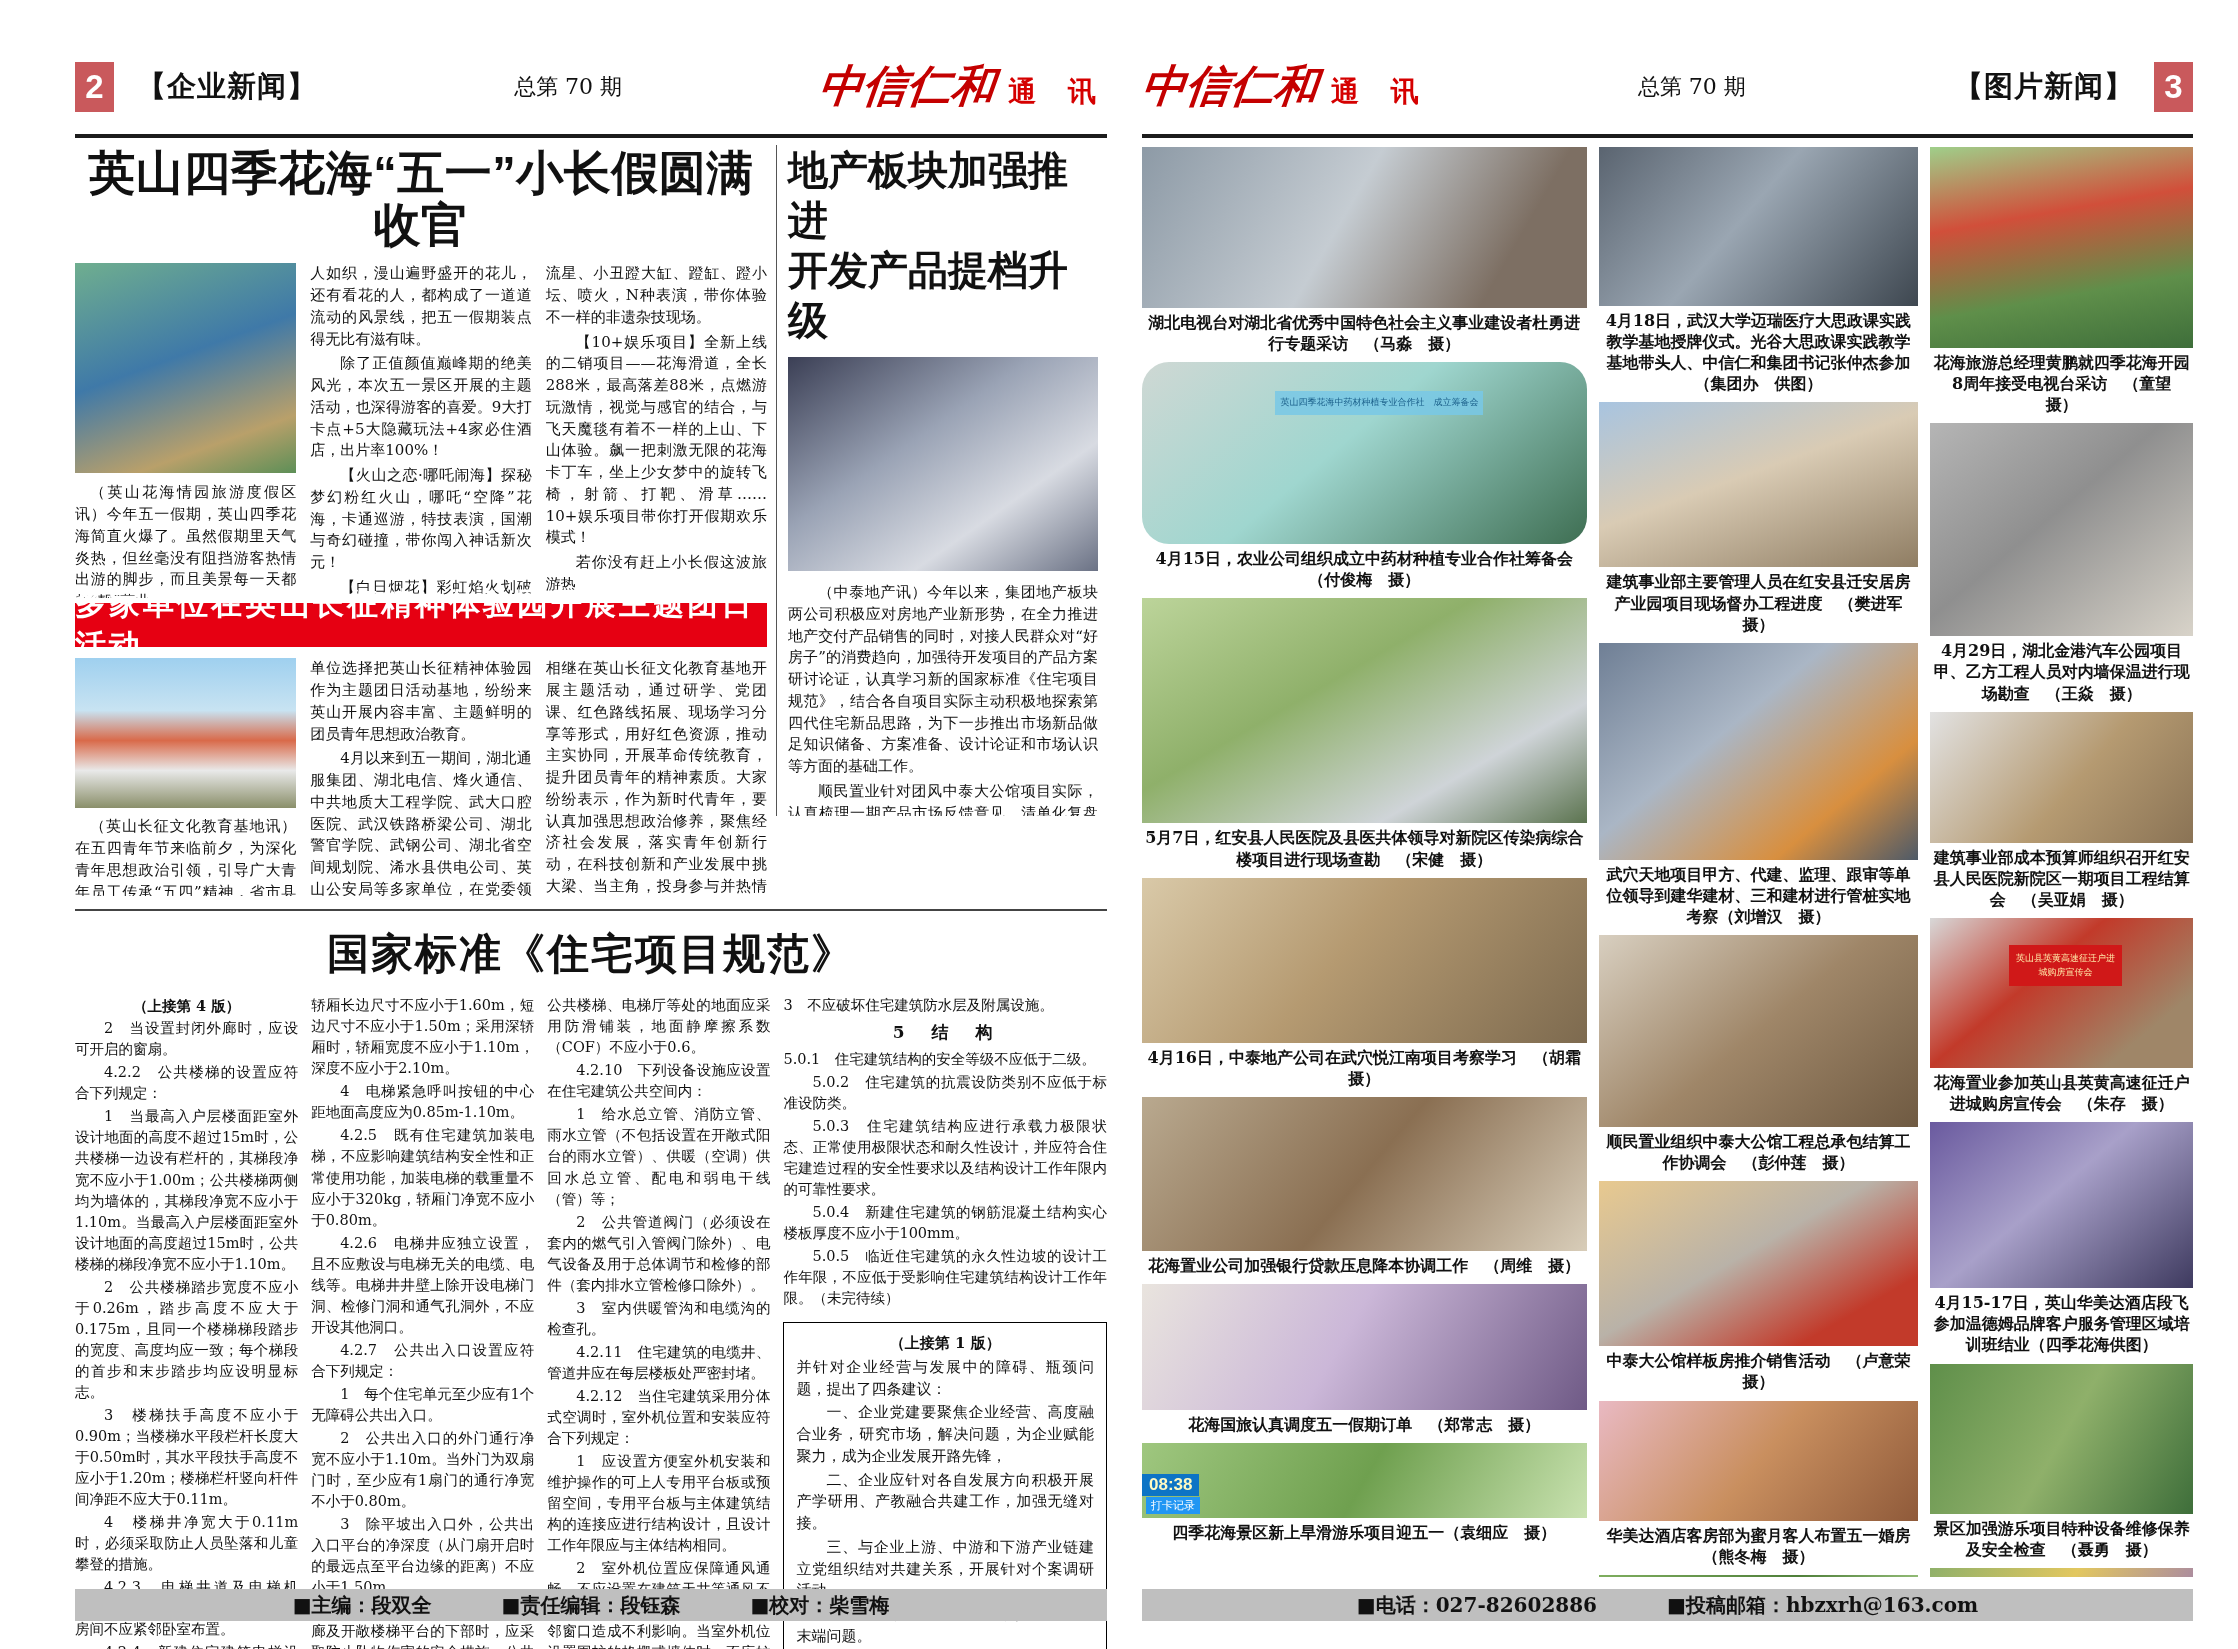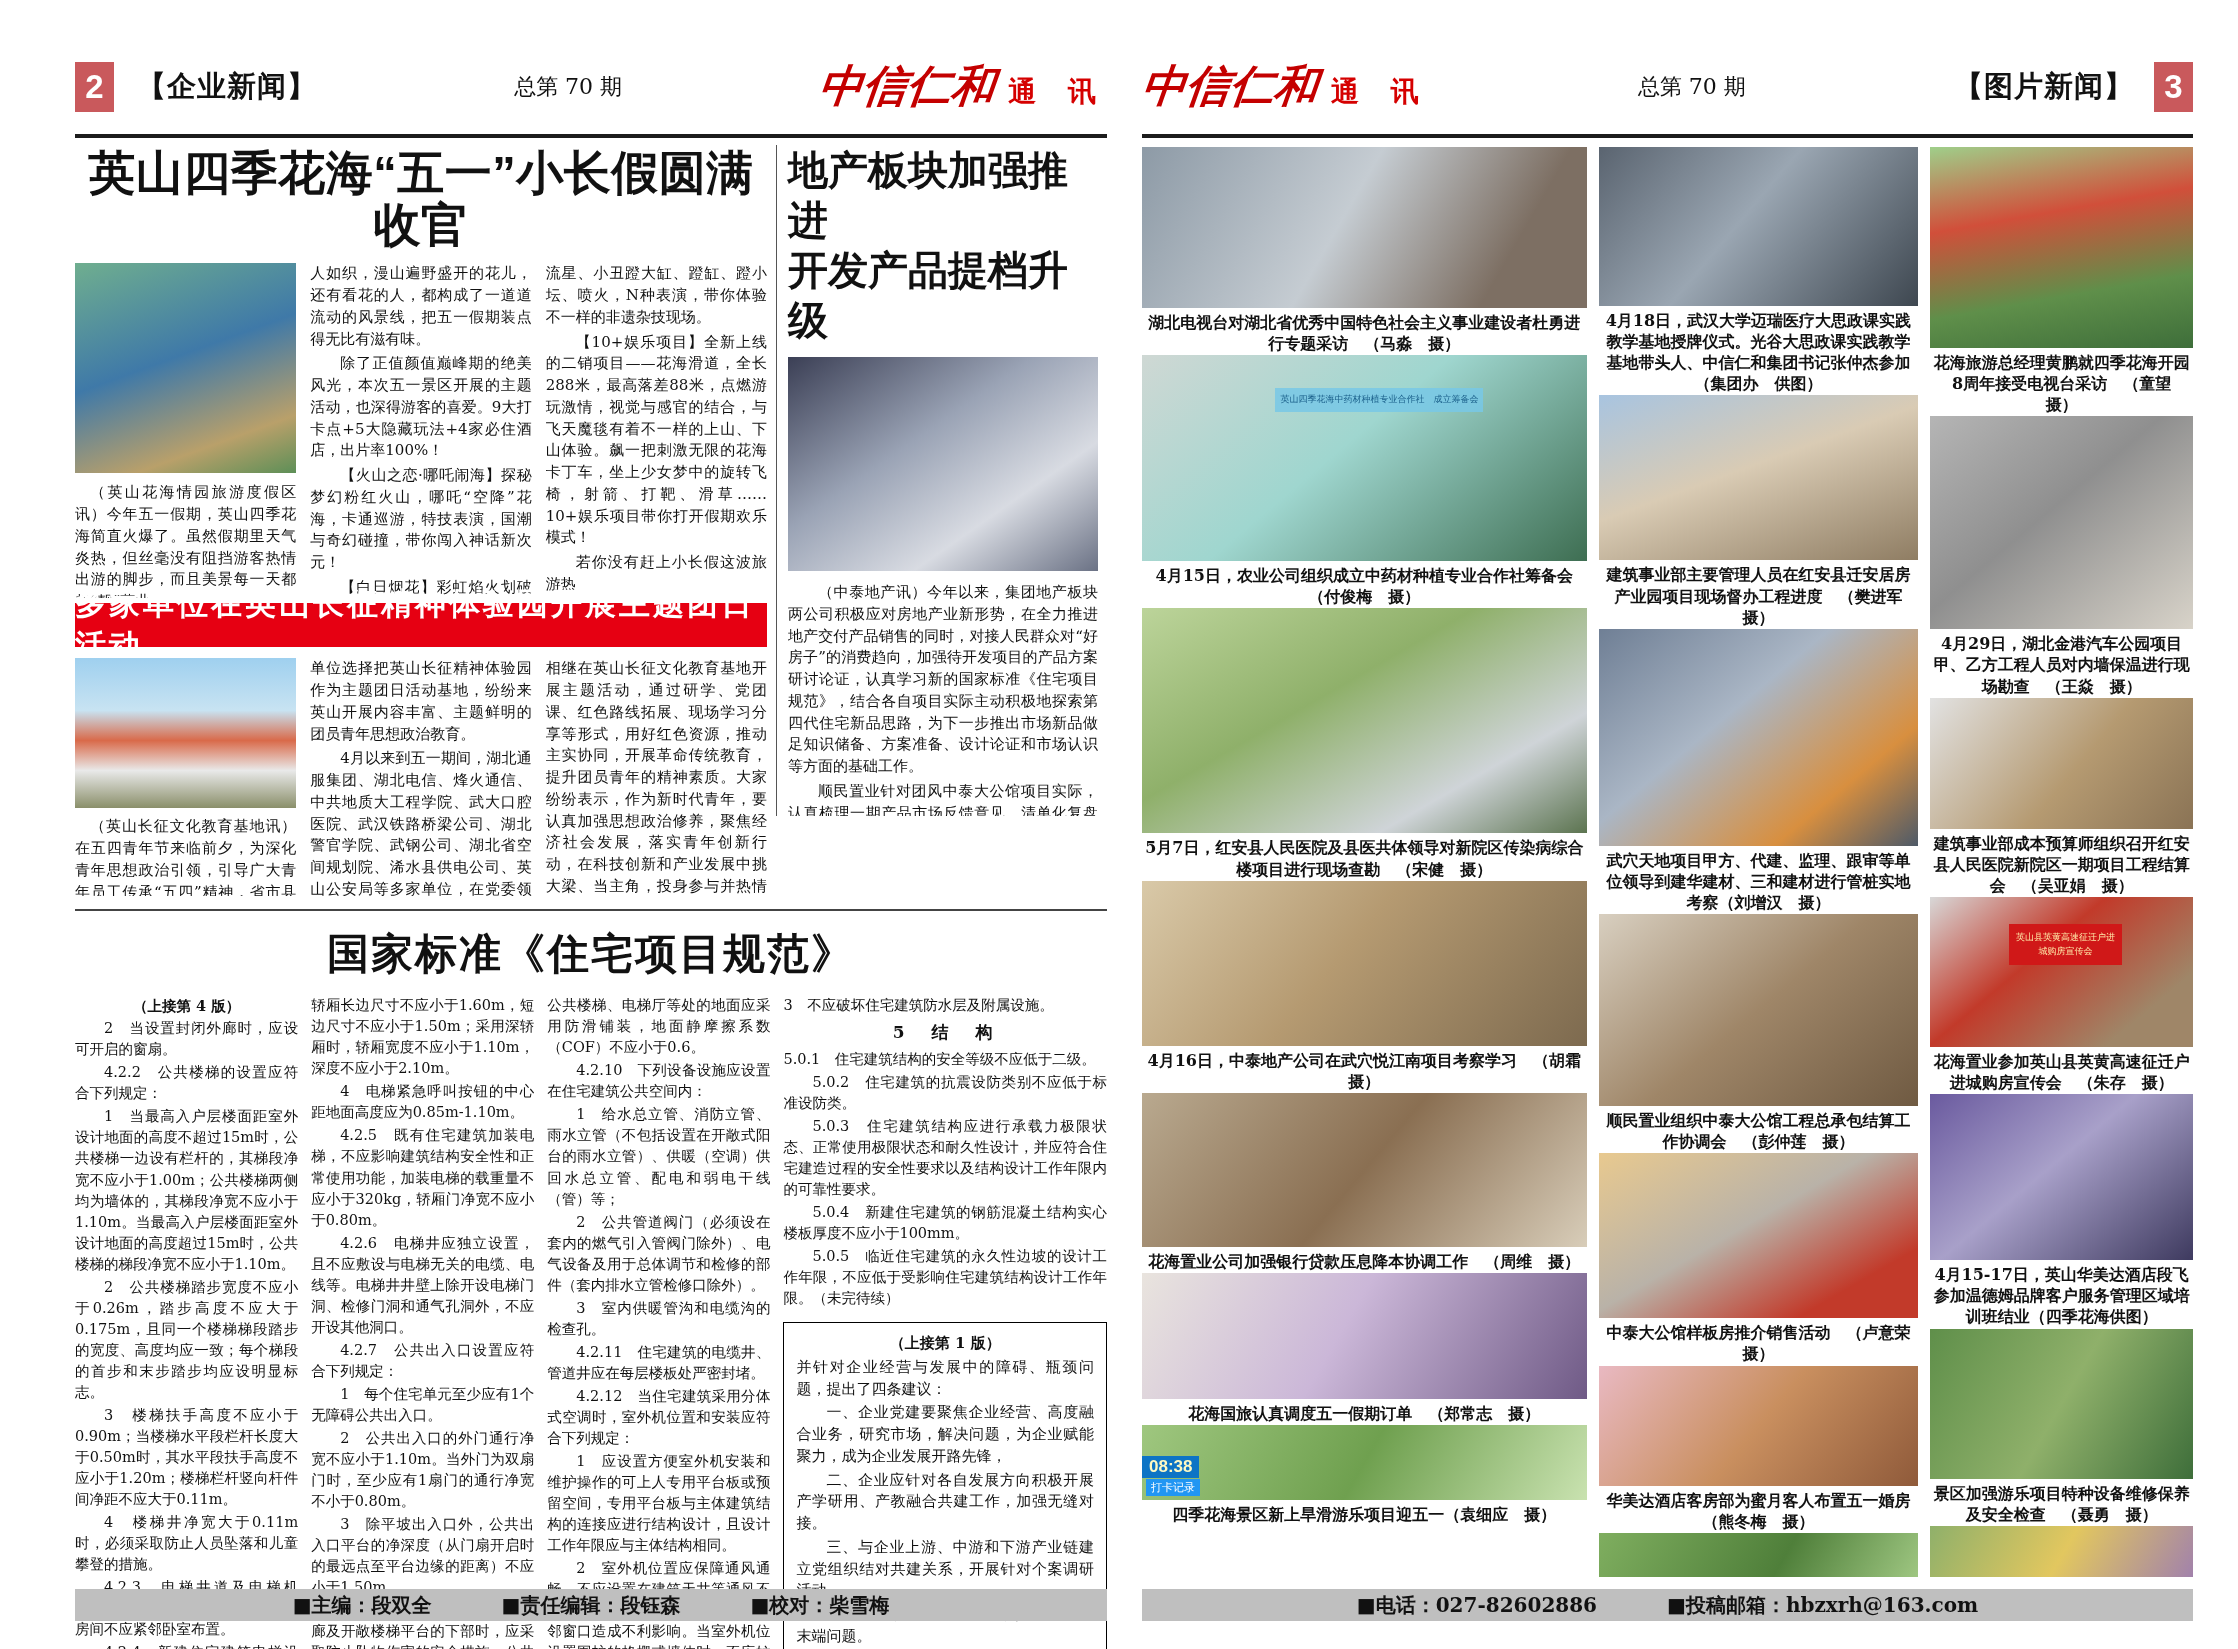--- a/index.html
+++ b/index.html
@@ -60,30 +60,30 @@
   .boxart p{font-size:15px;}
 
   
   .pfoot{position:absolute;bottom:29px;height:32px;background:#bfbfbf;display:flex;align-items:center;
          justify-content:center;gap:70px;font-size:20px;font-weight:bold;}
   .pfoot2{left:75px;right:12px;}
   .pfoot3{left:23px;right:45px;}
 
   
   .p3grid{display:flex;gap:12px;margin-top:9px;height:1430px;overflow:hidden;}
-  .gcol{display:flex;flex-direction:column;}
+  .gcol{display:flex;flex-direction:column;gap:7px;}
   .gcol1{width:445px;}
   .gcol2{width:320px;}
   .gcol3{width:263px;}
   figure{margin:0;}
   figcaption{font-size:16px;font-weight:bold;text-align:center;line-height:1.32;padding:4px 1px 1px 1px;}
   .gph{width:100%;position:relative;overflow:hidden;}
 
   .c1p1{height:161px;background:linear-gradient(120deg,#8d9aa6 0%,#c5ccd2 45%,#7d6f63 80%);}
-  .c1p2{height:206px;background:linear-gradient(140deg,#cfd8d4 0%,#9fd6cf 45%,#3e6e52 100%);}
+  .c1p2{height:182px;background:linear-gradient(140deg,#cfd8d4 0%,#9fd6cf 45%,#3e6e52 100%);border-radius:27px;}
   .c1p3{height:225px;background:linear-gradient(150deg,#bcd49a 0%,#8fb06a 40%,#cfd4d8 75%,#5c7450 100%);}
   .c1p4{height:165px;background:linear-gradient(130deg,#d9c9a8 0%,#b59a71 45%,#7d6a4f 100%);}
   .c1p5{height:154px;background:linear-gradient(130deg,#b9a98f 0%,#8a6f52 50%,#d8cdb9 100%);}
   .c1p6{height:126px;background:linear-gradient(120deg,#e9e4de 0%,#cbb7d8 45%,#6f5a86 100%);}
   .c1p7{height:75px;background:linear-gradient(120deg,#9fc77f 0%,#6fa04f 50%,#c9e2b0 100%);}
 
   .c2p1{height:159px;background:linear-gradient(130deg,#5a6470 0%,#9aa6b2 45%,#3e4750 100%);}
   .c2p2{height:217px;background:linear-gradient(140deg,#6f7f95 0%,#aab6c5 40%,#d88f3f 75%,#4e5a68 100%);}
   .c2p3{height:165px;background:linear-gradient(160deg,#a8c4e0 0%,#d9cbb4 45%,#8f7d63 100%);}
   .c2p4{height:192px;background:linear-gradient(140deg,#d8cfc0 0%,#9f8668 50%,#6f5a42 100%);}

